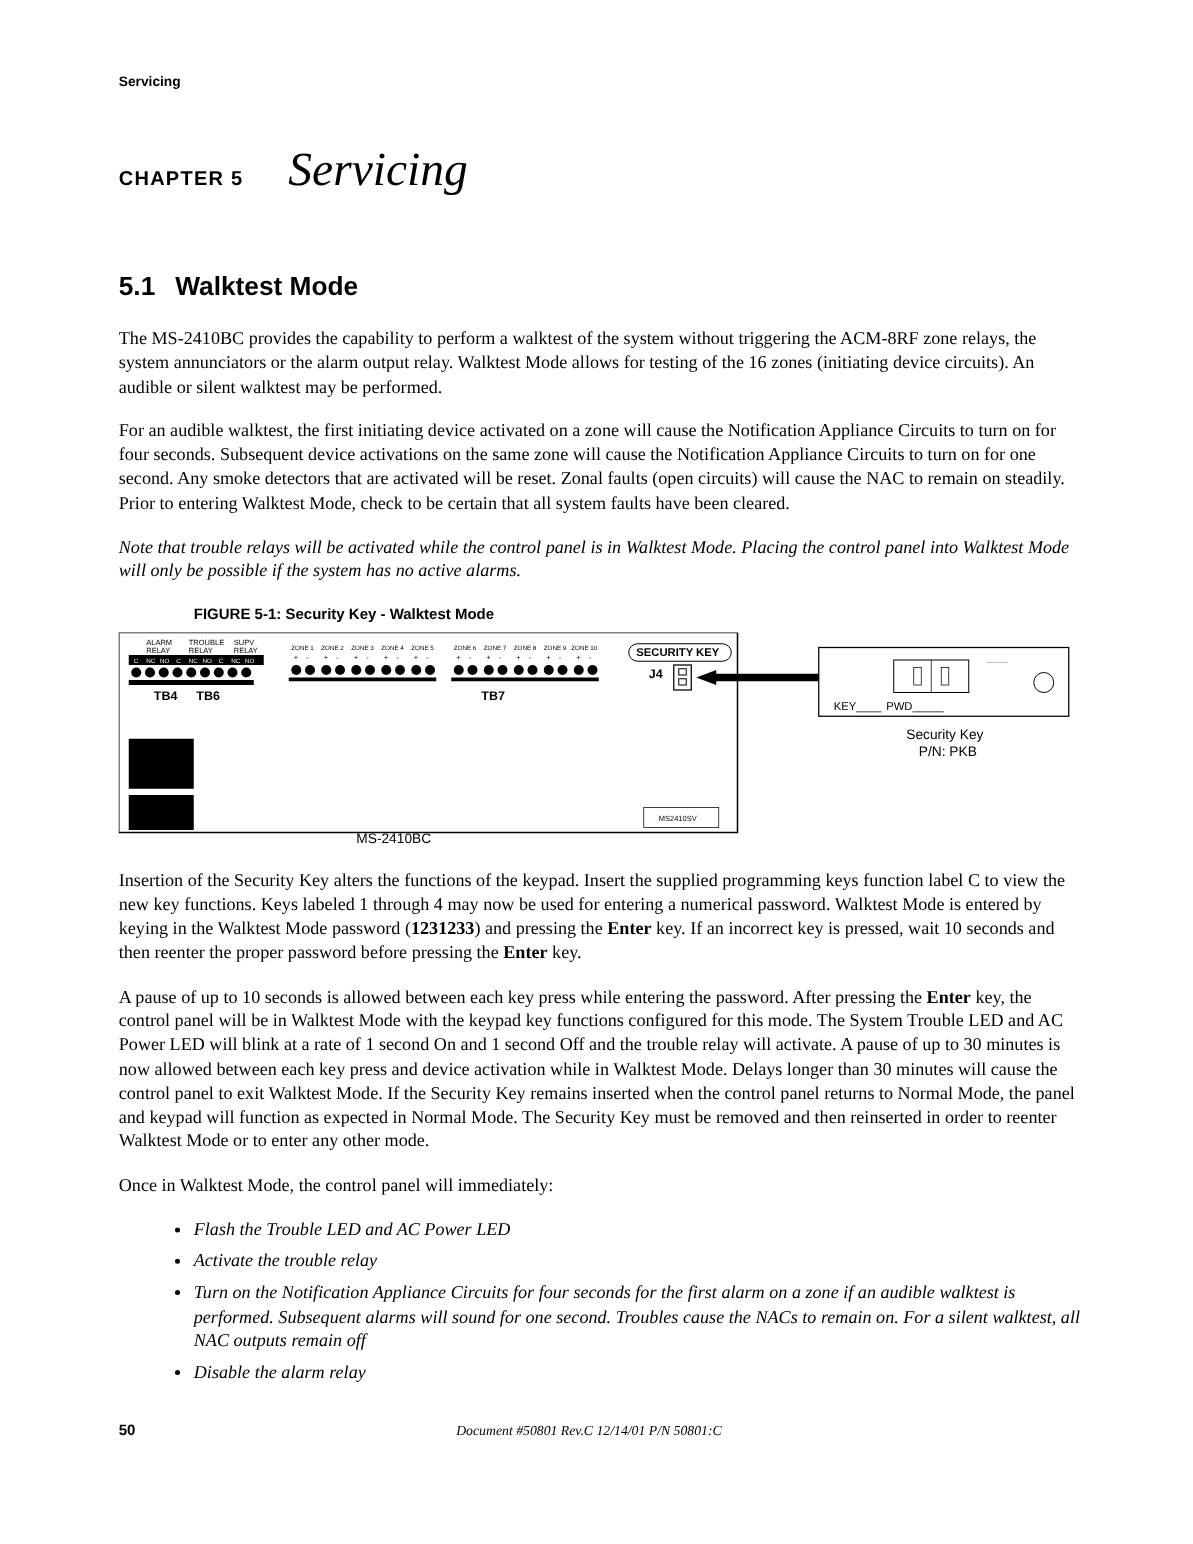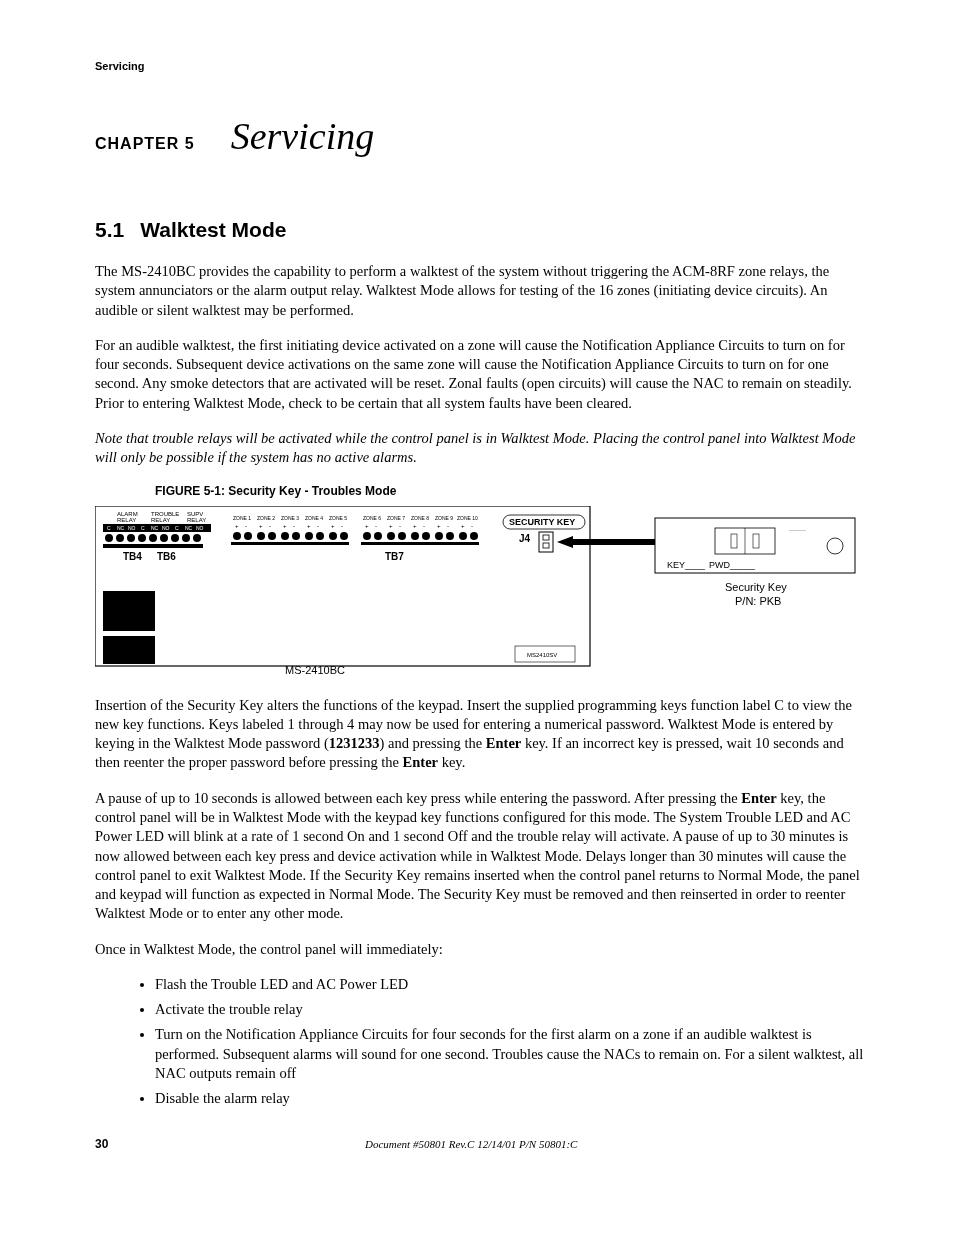--- a/index.html
+++ b/index.html
@@ -69,20 +69,21 @@
   .figure-caption .fig-title { font-weight: bold; }
   .figure-wrap {
     margin: 4px 0 20px 0;
   }
   .figure-wrap svg { display: block; }
   ul.bullets {
     list-style: disc;
     margin: 4px 0 0 0;
     padding-left: 60px;
     font-size: 14.5px;
+    font-style: italic;
   }
   ul.bullets li {
     margin-bottom: 6px;
     line-height: 1.33;
   }
   .footer {
     margin-top: 28px;
     display: flex;
     justify-content: space-between;
     align-items: baseline;
@@ -114,21 +115,21 @@
   <div class="section-heading">
     <span class="section-number">5.1</span><span>Walktest Mode</span>
   </div>
 
   <p class="body">The MS-2410BC provides the capability to perform a walktest of the system without triggering the ACM-8RF zone relays, the system annunciators or the alarm output relay.  Walktest Mode allows for testing of the 16 zones (initiating device circuits).  An audible or silent walktest may be performed.</p>
   <p class="body">For an audible walktest, the first initiating device activated on a zone will cause the Notification Appliance Circuits to turn on for four seconds.  Subsequent device activations on the same zone will cause the Notification Appliance Circuits to turn on for one second.  Any smoke detectors that are activated will be reset.  Zonal faults (open circuits) will cause the NAC to remain on steadily.  Prior to entering Walktest Mode, check to be certain that all system faults have been cleared.</p>
   <p class="note">Note that trouble relays will be activated while the control panel is in Walktest Mode.  Placing the control panel into Walktest Mode will only be possible if the system has no active alarms.</p>
 
   <div class="figure-caption">
     <span class="fig-label">FIGURE 5-1:</span>
-    <span class="fig-title">Security Key - Troubles Mode</span>
+    <span class="fig-title">Security Key - Walktest Mode</span>
   </div>
 
   <div class="figure-wrap">
     <svg width="770" height="170" viewBox="0 0 770 170">
 
       <rect x="0" y="0" width="495" height="160" fill="#fff" stroke="#000" stroke-width="1.2"></rect>
 
       <text x="22" y="10" font-size="6" font-family="Arial">ALARM</text>
       <text x="22" y="16" font-size="6" font-family="Arial">RELAY</text>
       <text x="56" y="10" font-size="6" font-family="Arial">TROUBLE</text>
@@ -272,18 +273,18 @@
   <p class="body">Once in Walktest Mode, the control panel will immediately:</p>
 
   <ul class="bullets">
     <li>Flash the Trouble LED and AC Power LED</li>
     <li>Activate the trouble relay</li>
     <li>Turn on the Notification Appliance Circuits for four seconds for the first alarm on a zone if an audible walktest is performed.  Subsequent alarms will sound for one second.  Troubles cause the NACs to remain on.  For a silent walktest, all NAC outputs remain off</li>
     <li>Disable the alarm relay</li>
   </ul>
 
   <div class="footer">
-    <span class="pnum">30</span>
+    <span class="pnum">50</span>
     <span class="docinfo">Document #50801    Rev.C    12/14/01    P/N 50801:C</span>
     <span style="width:30px"></span>
   </div>
 
 </div>
 
 </body></html>

